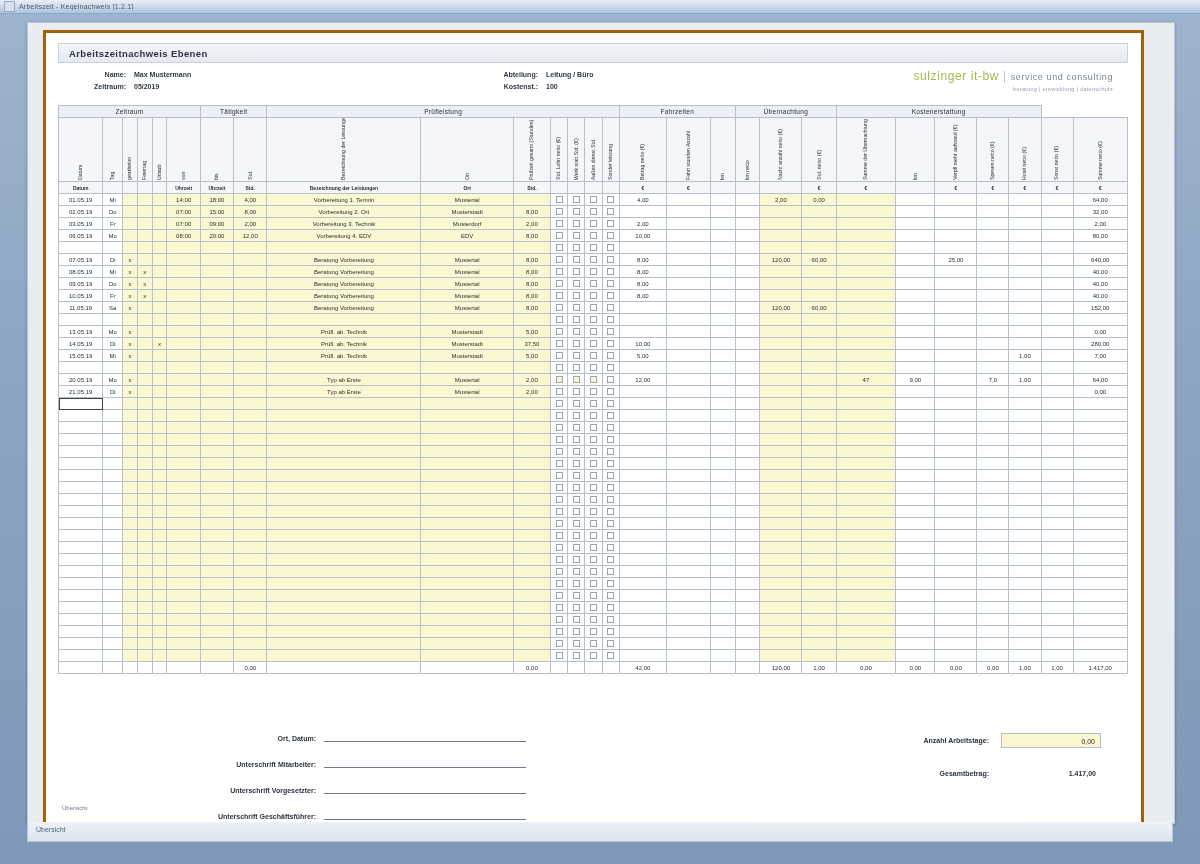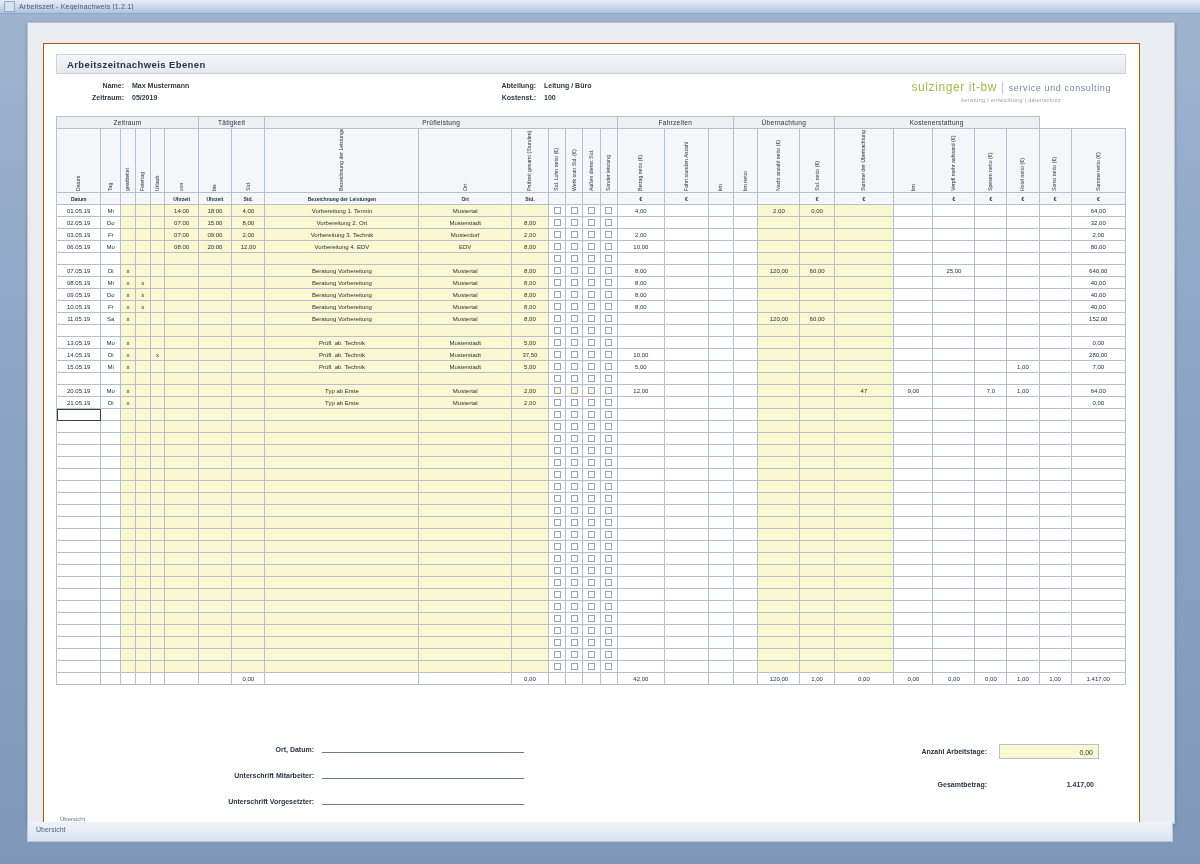--- a/index.html
+++ b/index.html
@@ -49,25 +49,25 @@
     left: 27px; top: 22px;
     width: 1146px;
     height: 800px;
     background: #e9edf2;
     border: 1px solid #b9c6d6;
     box-shadow: 0 1px 3px rgba(0,0,0,.25);
     overflow: hidden;
   }
   .page {
     position: absolute;
-    left: 15px; top: 20px;
+    left: 15px; top: 7px;
     width: 1095px;
     height: 790px;
     background: #ffffff;
-    border: 1px solid #a16207;
+    border: 3px solid #a16207;
   }
   .statusbar {
     position: absolute;
     left: 27px; top: 822px;
     width: 1146px;
     height: 20px;
     background: linear-gradient(180deg,#eef2f7 0%, #dbe4ef 100%);
     border: 1px solid #b9c6d6;
     border-top: none;
     box-sizing: border-box;
@@ -108,21 +108,21 @@
   .meta .lbl { font-weight: bold; text-align: right; }
   .meta .val { font-weight: bold; margin-left: 8px; }
   .meta-left { left: 22px; }
   .meta-left .lbl { width: 58px; }
   .meta-mid { left: 420px; }
   .meta-mid .lbl { width: 72px; }
 
   .brand {
     position: absolute;
     right: 28px; top: 36px;
-    text-align: center;
+    text-align: right;
     filter: blur(.5px);
   }
   .brand-main {
     font-size: 12px;
     color: #a8b84a;
     letter-spacing: .6px;
   }
   .brand-main .sep { color: #b9c0cc; }
   .brand-main .sub2 { color: #7b879a; font-size: 9px; }
   .brand-sub {

